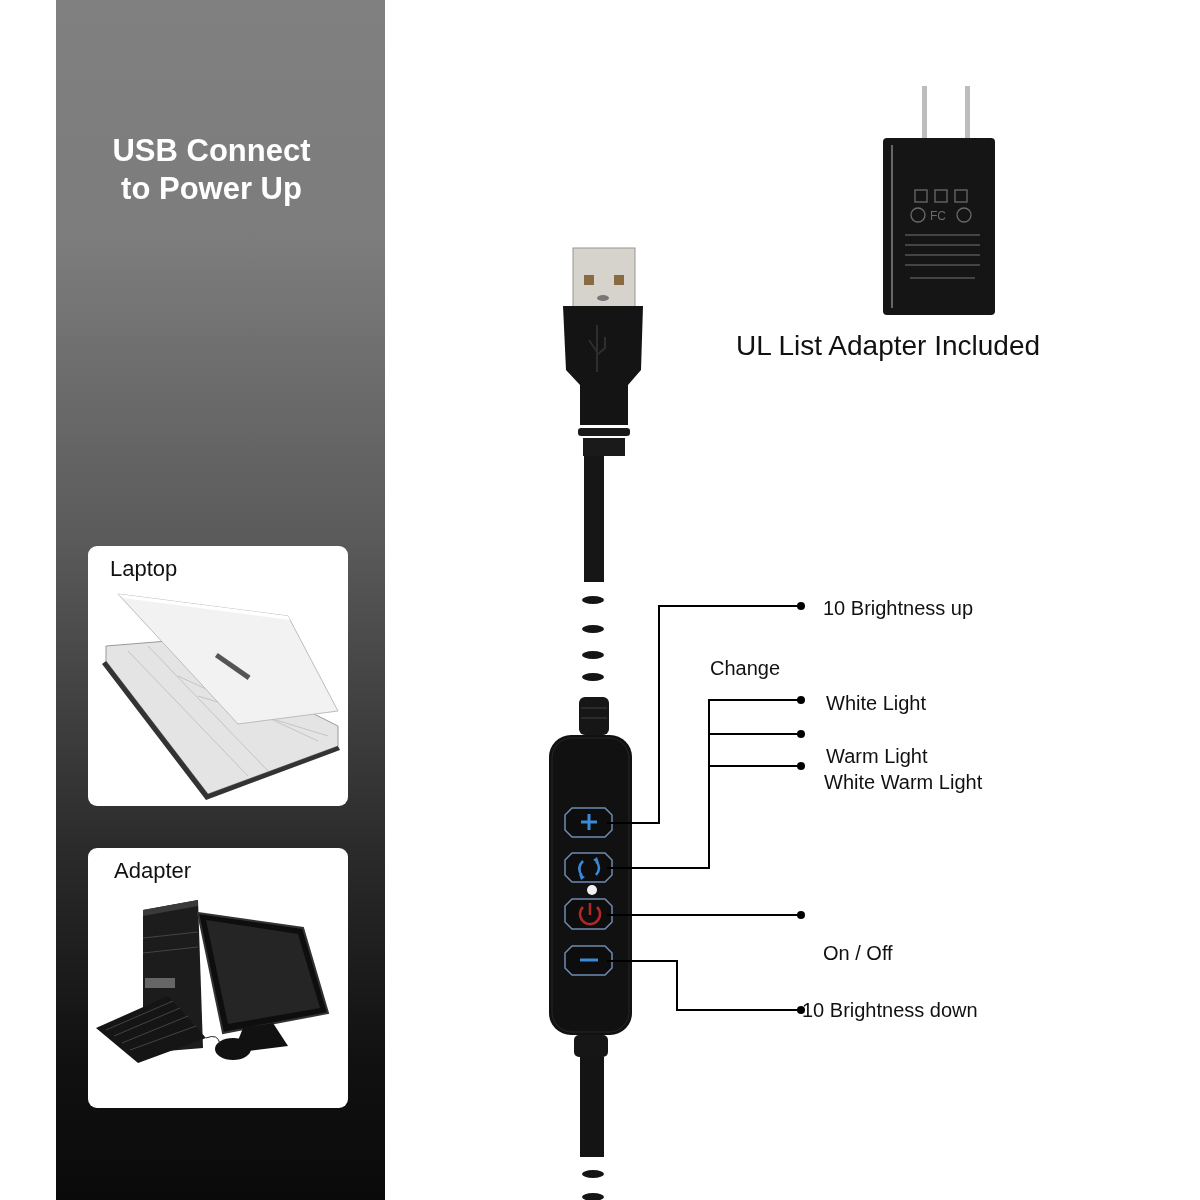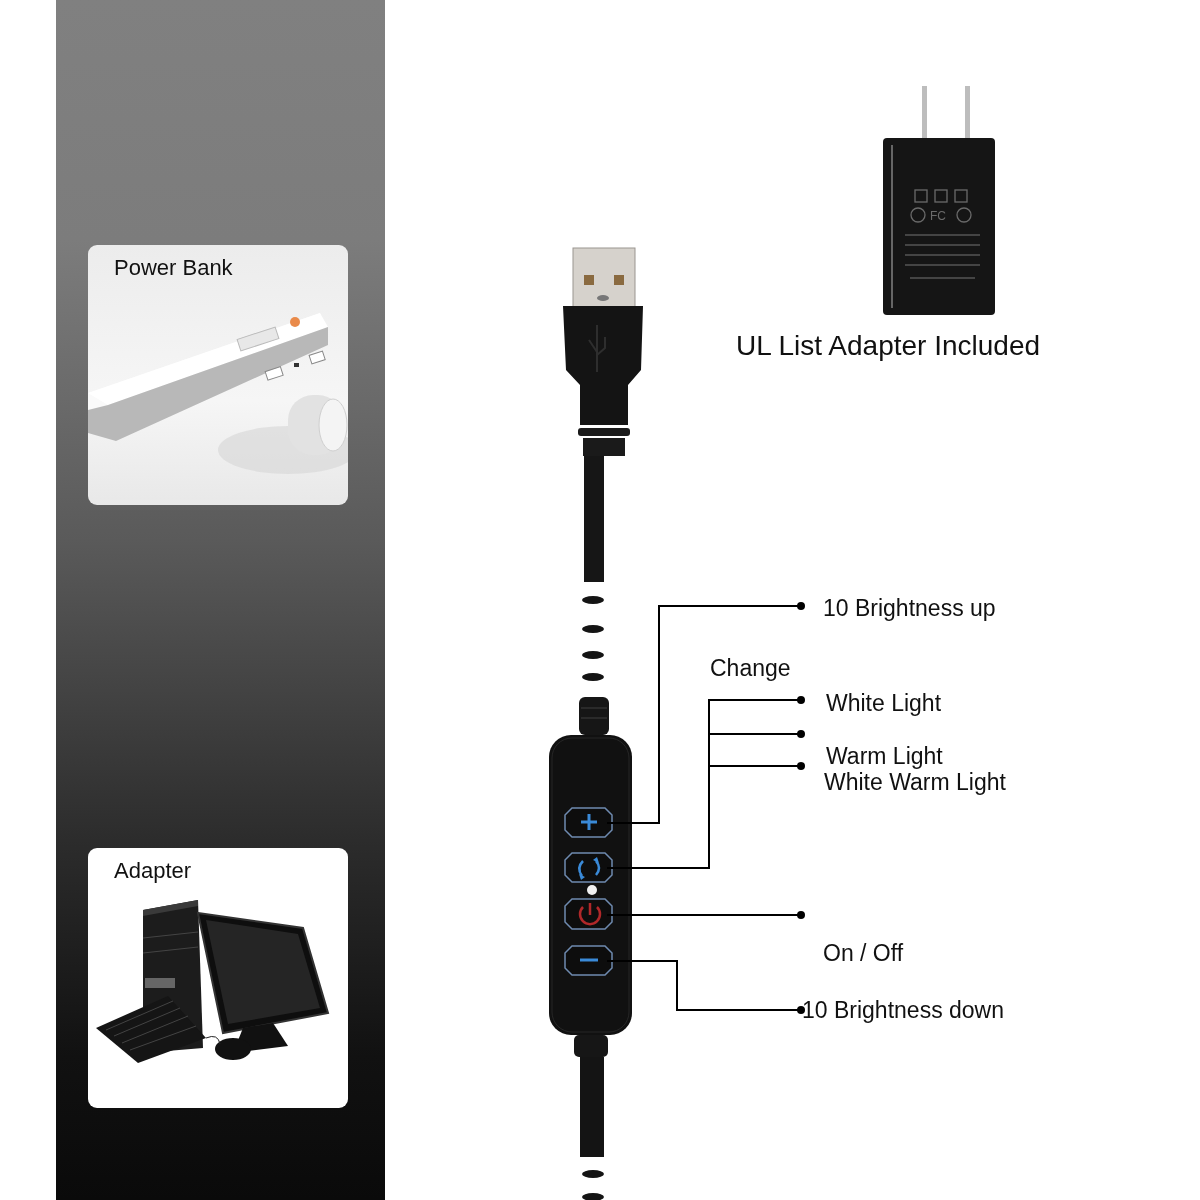--- a/index.html
+++ b/index.html
@@ -26,48 +26,50 @@
     .card-label {
       position: absolute; left: 26px; top: 10px; font-size: 22px; color: #111;
     }
     .card.lt .card-label { left: 22px; }
     .card svg { position: absolute; left: 0; top: 0; }
 
     .adapter-caption {
       position: absolute; left: 736px; top: 330px; font-size: 28px; color: #111; white-space: nowrap;
     }
     .label {
-      position: absolute; font-size: 23px; color: #111; white-space: nowrap; line-height: 34px;
+      position: absolute; font-size: 20px; color: #111; white-space: nowrap; line-height: 34px;
     }
     .diagram-svg { position: absolute; left: 0; top: 0; }
   </style>
 </head>
 <body>
 
 <div class="left-panel">
   <div class="panel-title">
+    <div>USB Connect</div>
+    <div>to Power Up</div>
   </div>
 
-  <div class="card pb">
+
+  <div class="card lt">
     <svg width="260" height="260">
-      <ellipse cx="200" cy="205" rx="70" ry="24" fill="#d5d5d5" opacity="0.6"></ellipse>
-      <rect x="200" y="150" width="55" height="60" rx="25" fill="#e2e2e2"></rect>
-      <ellipse cx="245" cy="180" rx="14" ry="26" fill="#f4f4f4" stroke="#cfcfcf"></ellipse>
-      <polygon points="0,148 232,68 240,95 20,190 0,188" fill="#fafafa"></polygon>
-      <polygon points="0,148 20,160 240,82 232,68" fill="#ffffff"></polygon>
-      <polygon points="20,160 240,82 240,100 28,196 0,188 0,165" fill="#b8b8b8"></polygon>
-      <rect x="150" y="88" width="40" height="12" fill="#e8e8e8" stroke="#bbb" transform="rotate(-18 170 94)"></rect>
-      <circle cx="207" cy="77" r="5" fill="#e98a4a"></circle>
-      <rect x="178" y="124" width="16" height="9" fill="#ffffff" stroke="#888" transform="rotate(-18 186 128)"></rect>
-      <rect x="222" y="108" width="14" height="9" fill="#ffffff" stroke="#888" transform="rotate(-18 229 112)"></rect>
-      <rect x="206" y="118" width="5" height="4" fill="#333"></rect>
+      <polygon points="18,100 80,95 250,180 250,200 120,248 18,115" fill="#e4e4e4" stroke="#999" stroke-width="1"></polygon>
+      <polygon points="18,115 120,248 250,200 252,204 118,254 14,118" fill="#333"></polygon>
+      <g stroke="#c4c4c4" stroke-width="1">
+        <line x1="40" y1="105" x2="160" y2="230"></line>
+        <line x1="60" y1="100" x2="180" y2="225"></line>
+        <line x1="90" y1="130" x2="230" y2="195"></line>
+        <line x1="110" y1="150" x2="240" y2="190"></line>
+      </g>
+      <polygon points="30,48 200,70 250,165 150,178" fill="#f2f2f2" stroke="#bcbcbc"></polygon>
+      <polygon points="30,48 200,70 202,74 35,52" fill="#fff"></polygon>
+      <rect x="125" y="118" width="40" height="5" fill="#555" transform="rotate(35 145 120)"></rect>
     </svg>
-    <div class="card-label">Power Bank</div>
+    <div class="card-label">Laptop</div>
   </div>
-
 
   <div class="card pc">
     <svg width="260" height="260">
       <polygon points="55,62 110,52 115,200 55,205" fill="#1c1c1c"></polygon>
       <polygon points="55,62 110,52 110,58 55,68" fill="#3a3a3a"></polygon>
       <line x1="55" y1="90" x2="110" y2="84" stroke="#444"></line>
       <line x1="55" y1="105" x2="110" y2="99" stroke="#444"></line>
       <rect x="57" y="130" width="30" height="10" fill="#666"></rect>
       <polygon points="110,65 215,80 240,165 135,185" fill="#0e0e0e" stroke="#333" stroke-width="2"></polygon>
       <polygon points="118,72 210,86 232,160 140,176" fill="#252525"></polygon>

